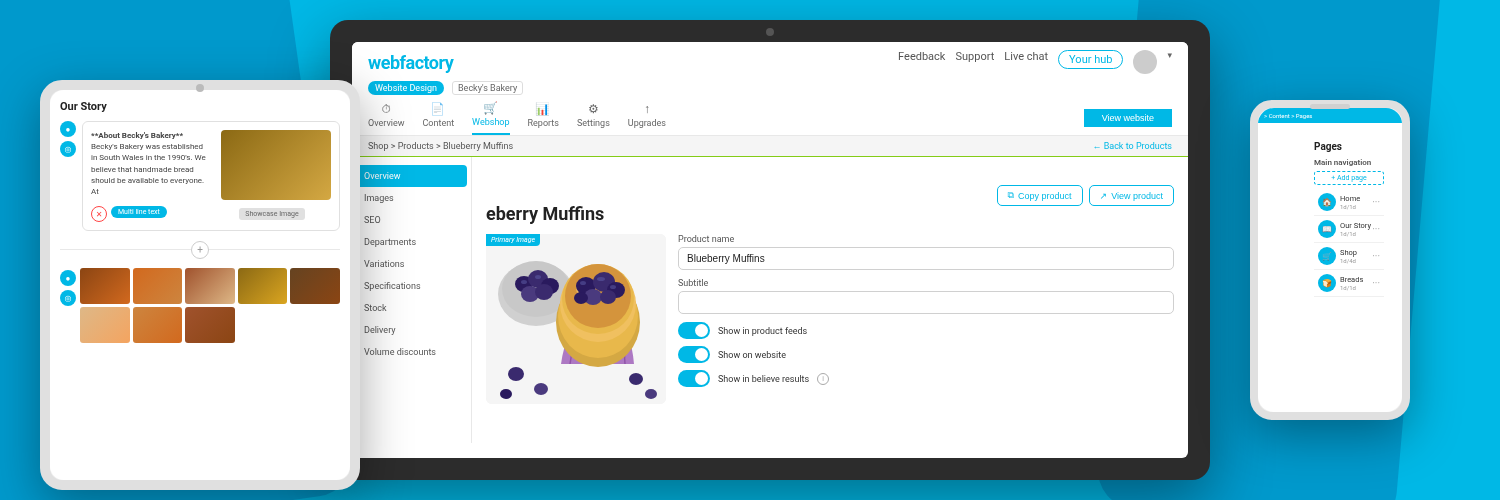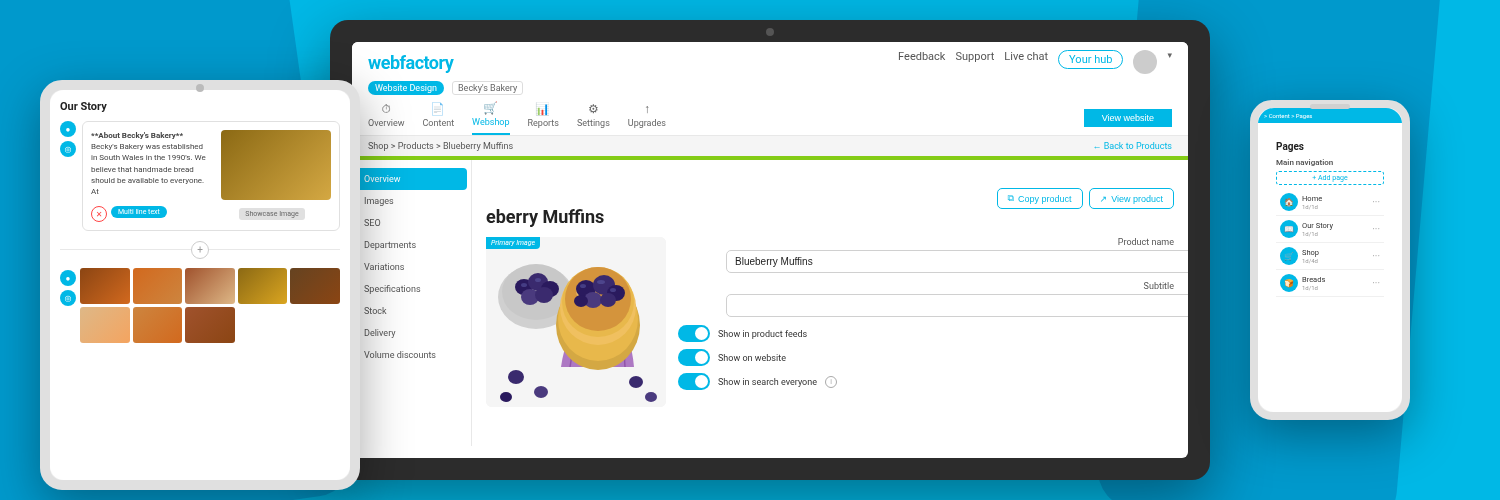--- a/index.html
+++ b/index.html
@@ -163,21 +163,21 @@
 
     
     .screen-breadcrumb {
       background: #f5f5f5;
       padding: 5px 16px;
       font-size: 9px;
       color: #555;
       display: flex;
       align-items: flex-start;
       justify-content: space-between;
-      border-bottom: 4px solid #84cc16;
+      border-bottom: 1px solid #84cc16;
     }
     .back-link {
       color: #00b8e6;
       font-size: 9px;
       cursor: pointer;
     }
 
     
     .screen-body {
       display: flex;
@@ -281,31 +281,29 @@
       flex: 1;
     }
     .form-group {
       margin-bottom: 8px;
     }
     .form-label {
       font-size: 9px;
       color: #555;
       margin-bottom: 3px;
       display: block;
-      text-align: right;
     }
     .form-input {
       width: 100%;
       border: 1.5px solid #d0d0d0;
       border-radius: 5px;
       padding: 5px 8px;
       font-size: 10px;
       color: #222;
       outline: none;
-      margin-left: 48px;
     }
     .toggle-row {
       display: flex;
       align-items: center;
       gap: 8px;
       margin-bottom: 7px;
     }
     .toggle-switch {
       width: 32px;
       height: 17px;
@@ -554,20 +552,21 @@
       font-size: 6px;
       color: #fff;
     }
     .mobile-breadcrumb {
       display: flex;
       gap: 2px;
       align-items: center;
     }
     .mobile-content {
       padding: 18px;
+      margin-left: 38px;
     }
     .mobile-section-title {
       font-size: 10px;
       font-weight: 700;
       color: #222;
       margin-bottom: 6px;
     }
     .mobile-subsection {
       font-size: 8px;
       color: #555;
@@ -789,21 +788,21 @@
             <div class="toggle-row">
               <div class="toggle-switch"></div>
               <span class="toggle-label">Show in product feeds</span>
             </div>
             <div class="toggle-row">
               <div class="toggle-switch"></div>
               <span class="toggle-label">Show on website</span>
             </div>
             <div class="toggle-row">
               <div class="toggle-switch"></div>
-              <span class="toggle-label">Show in search everyone</span>
+              <span class="toggle-label">Show in believe results</span>
               <span class="info-icon">i</span>
             </div>
           </div>
         </div>
       </div>
     </div>
   </div>
 </div>
 
 <div class="tablet">

